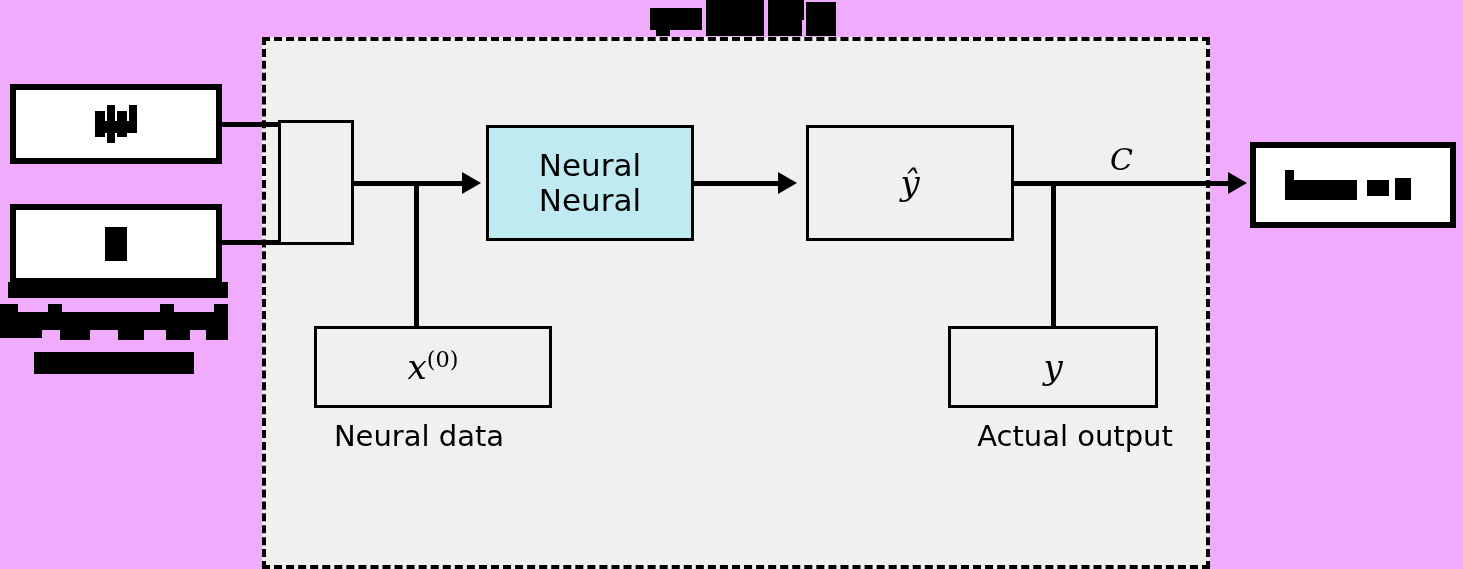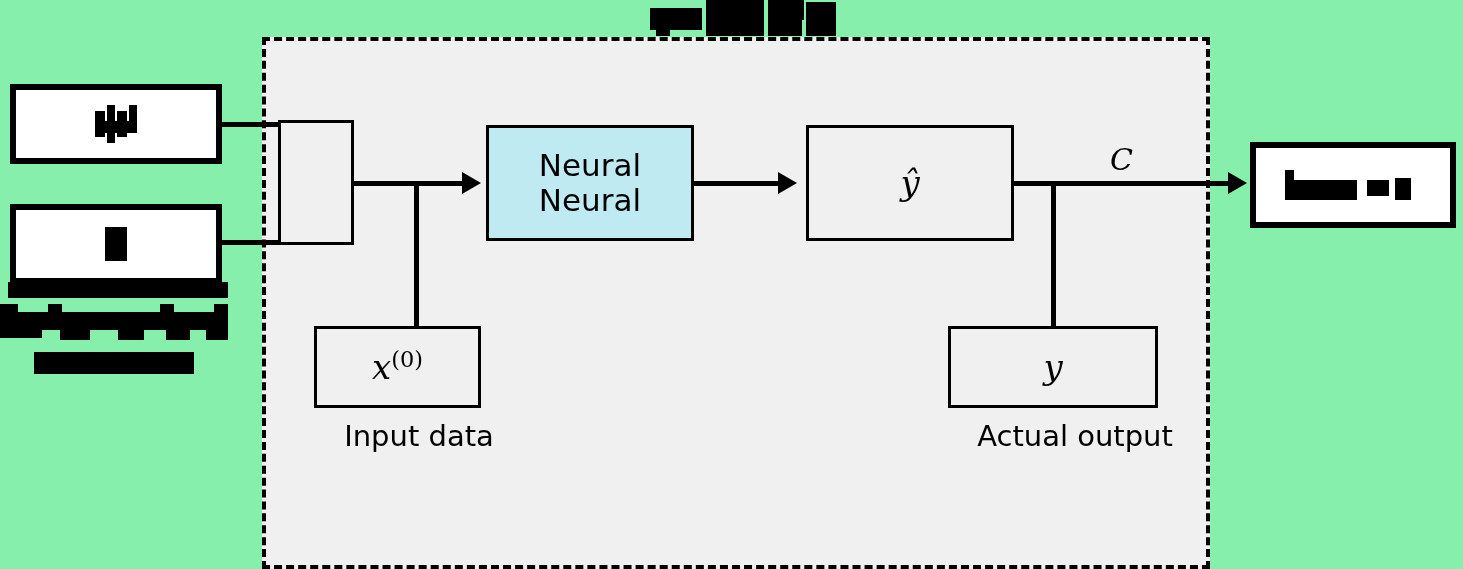--- a/index.html
+++ b/index.html
@@ -4,21 +4,21 @@
 <style>
   html, body {
     margin: 0;
     padding: 0;
     background: #ffffff;
   }
   #canvas {
     position: relative;
     width: 1463px;
     height: 569px;
-    background: #86efac;
+    background: #f0abfc;
     font-family: "DejaVu Sans", sans-serif;
     overflow: hidden;
   }
 
   .redact {
     background: #000000;
     display: inline-block;
   }
   .redact-group { position: absolute; }
   .redact-group .redact { position: absolute; }
@@ -183,28 +183,28 @@
     <span>ŷ</span>
   </div>
 
   <div class="hline" style="left:1012px; top:181px; width:228px; height:5px;"></div>
   <div class="arrow-head" style="left:1228px; top:172px;"></div>
 
   <div class="edge-label" style="left:1110px; top:142px;">C</div>
 
   <div class="vline" style="left:1051px; top:184px; height:142px; width:5px;"></div>
 
-  <div class="node math" style="left:314px; top:326px; width:167px; height:82px;">
+  <div class="node math" style="left:314px; top:326px; width:238px; height:82px;">
     <span class="sup-wrap">
       <span>x</span><sup>(0)</sup>
     </span>
   </div>
 
   <div class="caption" style="left:274px; top:420px; width:290px;">
-    <div>Input data</div>
+    <div>Neural data</div>
   </div>
 
   <div class="node math" style="left:948px; top:326px; width:210px; height:82px;">
     <span>y</span>
   </div>
 
   <div class="caption" style="left:930px; top:420px; width:290px;">
     <div>Actual output</div>
   </div>
 

